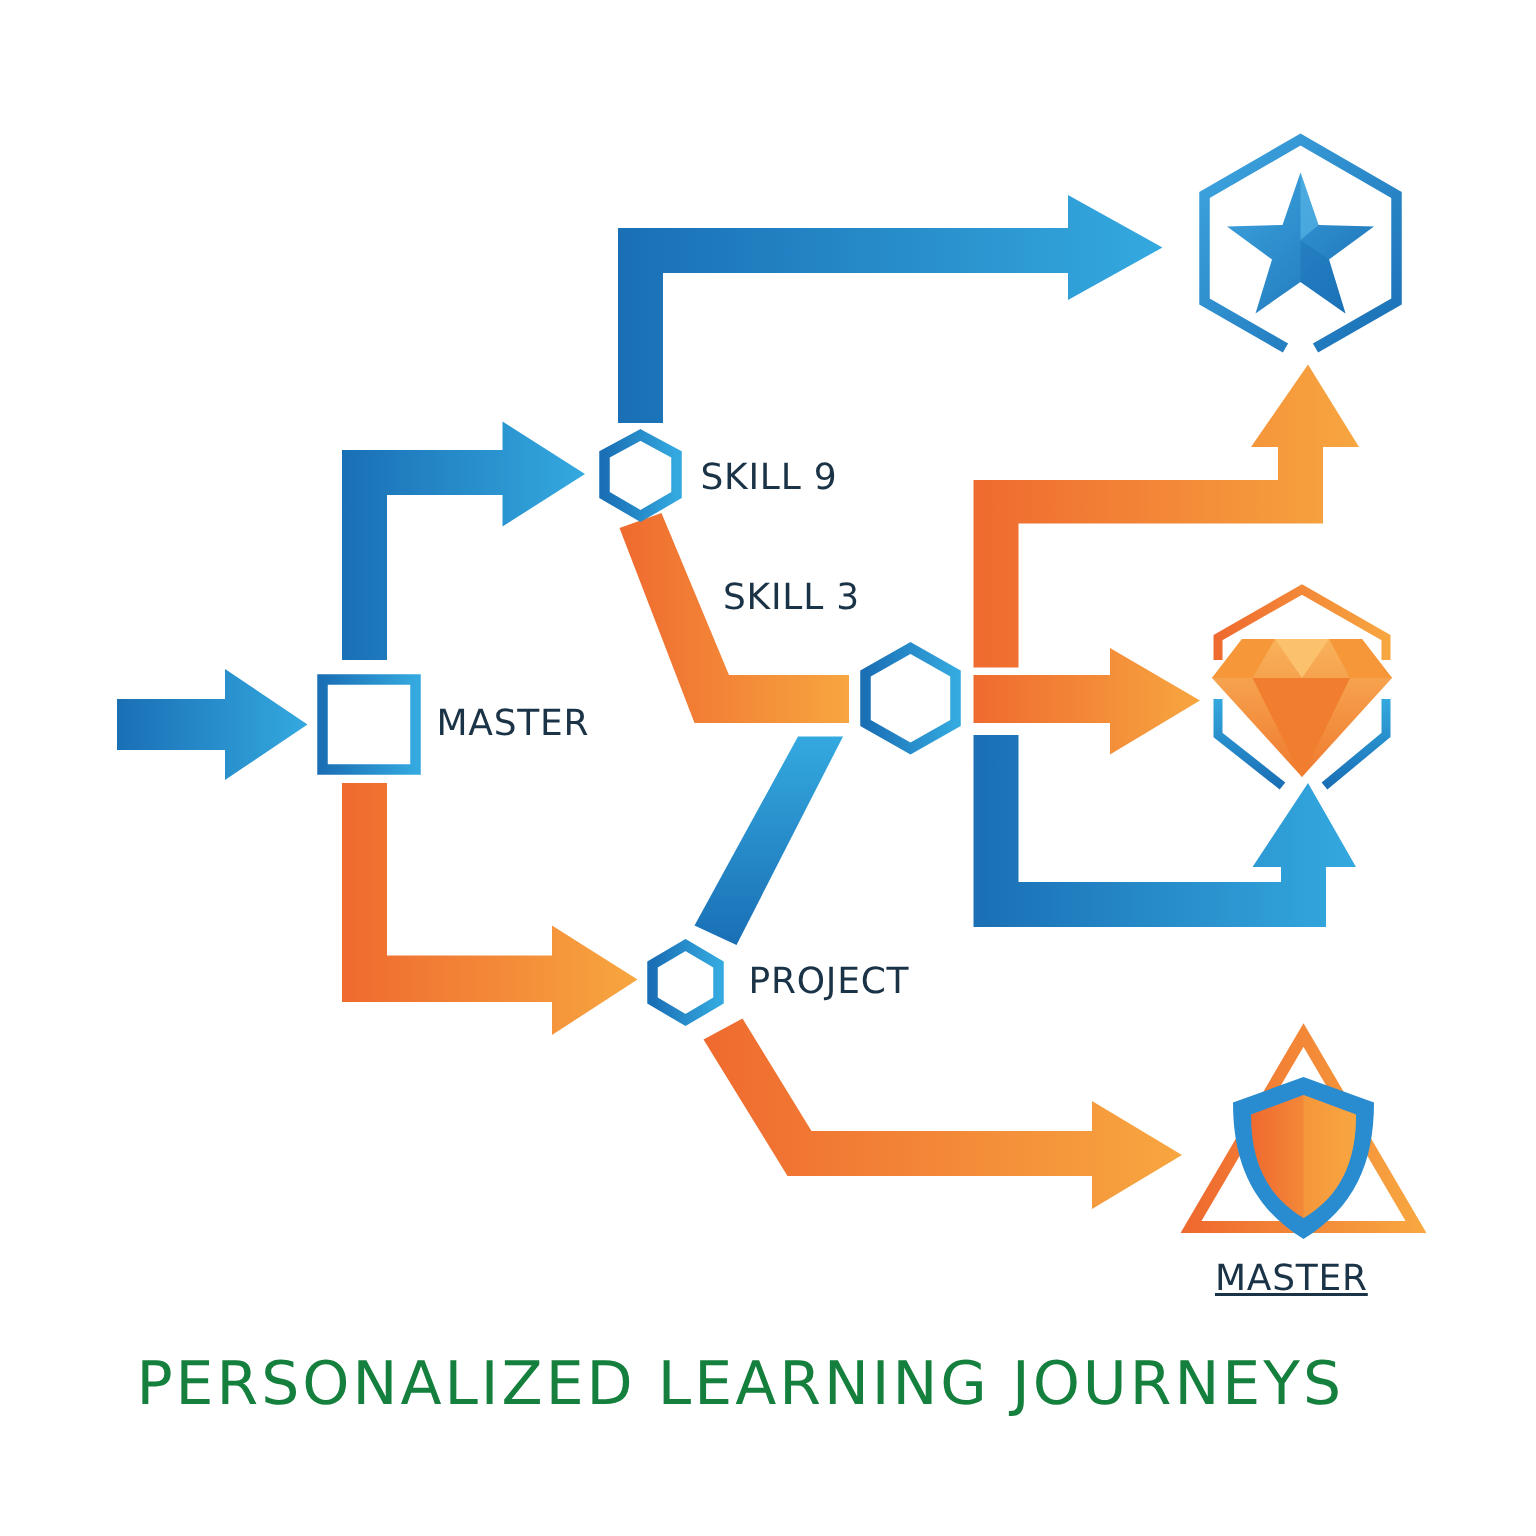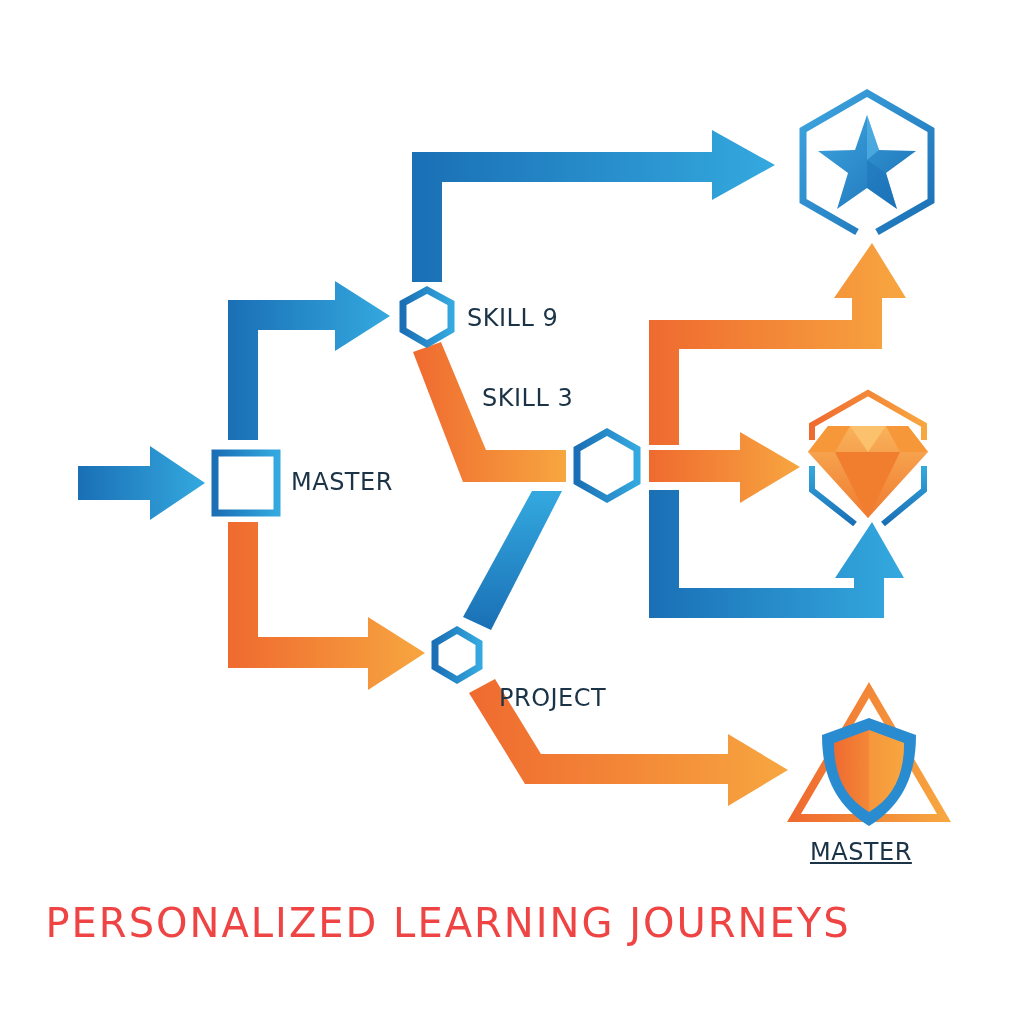--- a/index.html
+++ b/index.html
@@ -1,20 +1,20 @@
 <!DOCTYPE html>
 <html><head>
 <meta charset="utf-8">
 <style>
   html, body { margin: 0; padding: 0; background: #ffffff; }
   body { width: 1024px; height: 1024px; position: relative; overflow: hidden; font-family: "DejaVu Sans", sans-serif; }
   #diagram { position: absolute; left: 0; top: 0; width: 1024px; height: 1024px; }
   .lbl { position: absolute; color: #1b3346; font-family: "DejaVu Sans", sans-serif; font-weight: normal; letter-spacing: 0.5px; white-space: nowrap; }
   .node-label { font-size: 24px; }
-  #title { position: absolute; left: 0; width: 896px; top: 900px; text-align: center; font-size: 40px; letter-spacing: 2px; color: #ef4444; font-family: "DejaVu Sans", sans-serif; }
+  #title { position: absolute; left: 0; width: 896px; top: 900px; text-align: right; font-size: 40px; letter-spacing: 2px; color: #15803d; font-family: "DejaVu Sans", sans-serif; }
 </style>
 </head>
 <body>
 
 <svg id="diagram" viewBox="0 0 1024 1024" xmlns="http://www.w3.org/2000/svg">
   <defs>
     <linearGradient id="gBlueH" x1="0" y1="0" x2="1" y2="0">
       <stop offset="0" stop-color="#1a6fb5"></stop>
         <stop offset="1" stop-color="#34a9df"></stop>
     </linearGradient>
@@ -117,16 +117,16 @@
     <polygon points="869,690 944,818 794,818" fill="none" stroke="url(#gOrangeH)" stroke-width="8"></polygon>
     <path d="M869,718 L822,735 C822,775 835,805 869,826 C903,805 916,775 916,735 Z" fill="#2a8cd0"></path>
     <path d="M869,730 L834,743 C834,774 844,797 869,812 C894,797 904,774 904,743 Z" fill="url(#gOrangeH)"></path>
     <path d="M869,730 V812 C894,797 904,774 904,743 Z" fill="#f7a640" opacity="0.5"></path>
   </g>
 </svg>
 
 <div class="lbl node-label" style="left:291px; top:468px;">MASTER</div>
 <div class="lbl node-label" style="left:467px; top:304px;">SKILL 9</div>
 <div class="lbl node-label" style="left:482px; top:384px;">SKILL 3</div>
-<div class="lbl node-label" style="left:499px; top:640px;margin-top:44px;">PROJECT</div>
+<div class="lbl node-label" style="left:499px; top:640px;">PROJECT</div>
 <div class="lbl node-label" style="left:810px; top:838px;text-decoration:underline;">MASTER</div>
 
 <div id="title">PERSONALIZED LEARNING JOURNEYS</div>
 
 </body></html>

